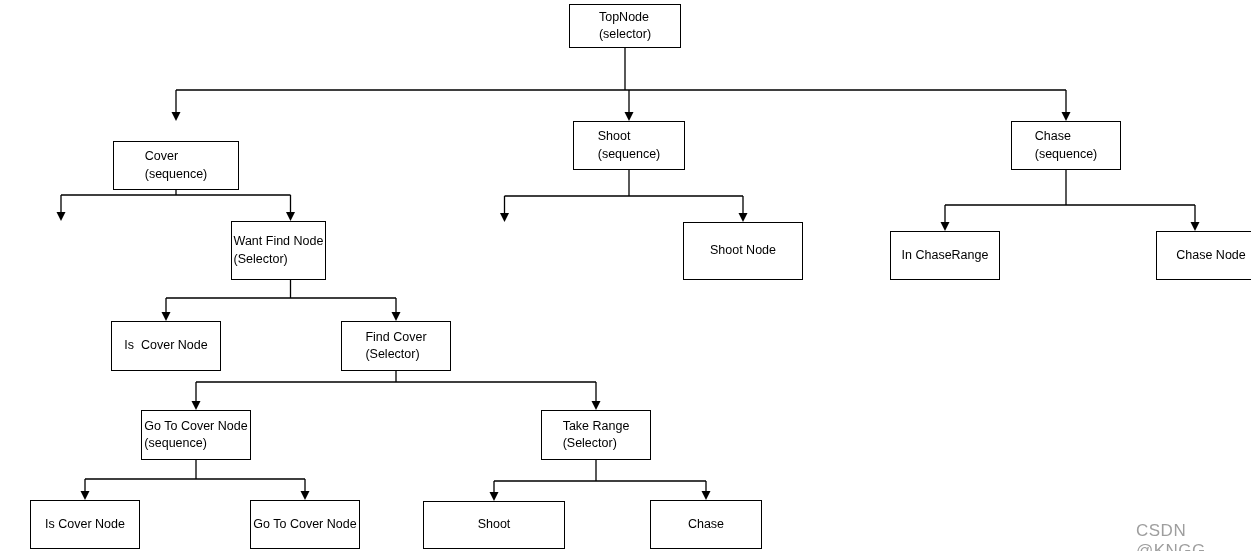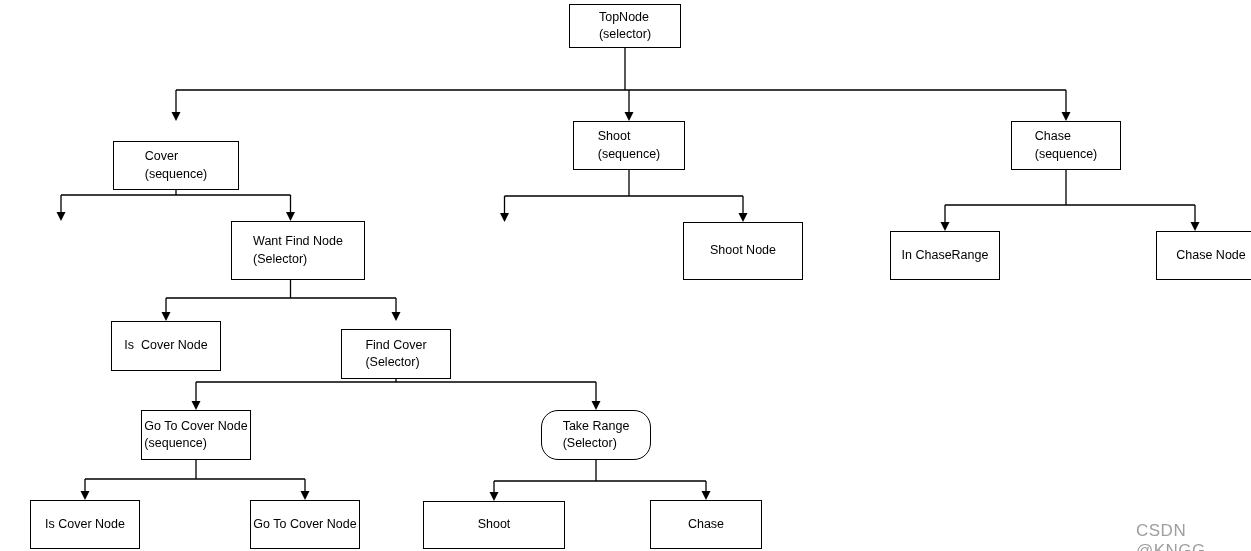--- a/index.html
+++ b/index.html
@@ -89,45 +89,45 @@
 (sequence)</span>
   </div>
   <div class="node" style="left: 573px; top: 121px; width: 112px; height: 49px;">
     <span class="node-label">Shoot
 (sequence)</span>
   </div>
   <div class="node" style="left: 1011px; top: 121px; width: 110px; height: 49px;">
     <span class="node-label">Chase
 (sequence)</span>
   </div>
-  <div class="node" style="left: 231px; top: 221px; width: 134px; height: 59px;">
+  <div class="node" style="left: 231px; top: 221px; width: 95px; height: 59px;">
     <span class="node-label">Want Find Node
 (Selector)</span>
   </div>
   <div class="node" style="left: 890px; top: 231px; width: 110px; height: 49px;">
     <span class="node-label">In ChaseRange</span>
   </div>
   <div class="node" style="left: 683px; top: 222px; width: 120px; height: 58px;">
     <span class="node-label">Shoot Node</span>
   </div>
   <div class="node" style="left: 1140px; top: 231px; width: 110px; height: 49px; margin-left: 16px;">
     <span class="node-label">Chase Node</span>
   </div>
   <div class="node" style="left: 111px; top: 321px; width: 110px; height: 50px;">
     <span class="node-label">Is  Cover Node</span>
   </div>
-  <div class="node" style="left: 341px; top: 329px; width: 110px; height: 50px;">
+  <div class="node" style="left: 341px; top: 321px; width: 110px; height: 50px;">
     <span class="node-label">Find Cover
 (Selector)</span>
   </div>
   <div class="node" style="left: 141px; top: 410px; width: 110px; height: 50px;">
     <span class="node-label">Go To Cover Node
 (sequence)</span>
   </div>
-  <div class="node" style="left: 541px; top: 410px; width: 110px; height: 50px; border-radius: 17px;">
+  <div class="node" style="left: 541px; top: 410px; width: 110px; height: 50px;">
     <span class="node-label">Take Range
 (Selector)</span>
   </div>
   <div class="node" style="left: 30px; top: 500px; width: 110px; height: 49px;">
     <span class="node-label">Is Cover Node</span>
   </div>
   <div class="node" style="left: 250px; top: 500px; width: 110px; height: 49px;">
     <span class="node-label">Go To Cover Node</span>
   </div>
   <div class="node" style="left: 423px; top: 501px; width: 142px; height: 48px;">

